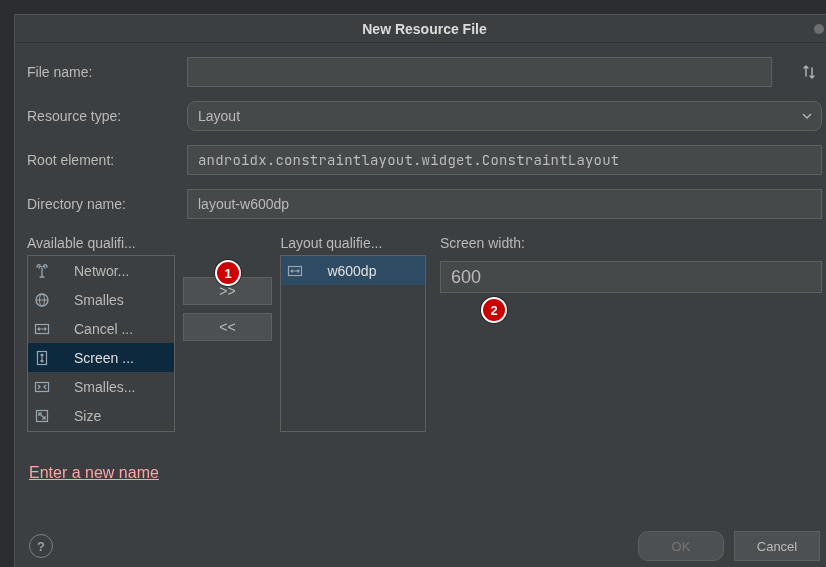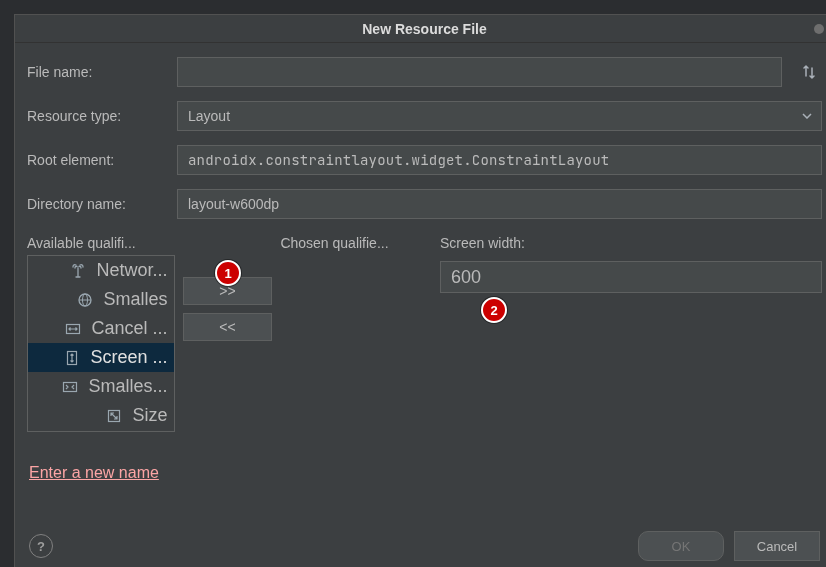--- a/index.html
+++ b/index.html
@@ -45,21 +45,21 @@
   .content {
     padding: 14px 12px 4px 12px;
     flex: 1;
     display: flex;
     flex-direction: column;
     gap: 14px;
   }
   .row {
     display: flex;
     align-items: center;
-    gap: 14px;
+    gap: 24px;
   }
   .label {
     width: 136px;
     color: #bababa;
     font-size: 14px;
   }
   .input, .select {
     flex: 1;
     height: 30px;
     background: #45494a;
@@ -116,28 +116,27 @@
     height: 177px;
     overflow: hidden;
   }
   .avail { width: 148px; }
   .center-col { width: 90px; padding-top: 42px; gap: 8px; }
   .chosen { width: 146px; }
   .right-col { flex: 1; padding-left: 6px; }
   .list-item {
     display: flex;
     align-items: center;
-    gap: 11px;
+    gap: 24px;
     height: 29px;
     padding: 0 6px;
     color: #bababa;
-    font-size: 18px;
+    font-size: 14px;
     white-space: nowrap;
     overflow: hidden;
-    justify-content: flex-end;
   }
   .list-item.selected {
     background: #0d293e;
     color: #e0e0e0;
   }
   .list-item.chosen-sel {
     background: #2f4a63;
     color: #e0e0e0;
   }
   .ic {
@@ -236,21 +235,21 @@
       <div class="sort-btn">
         <svg width="14" height="16" viewBox="0 0 14 16">
           <path d="M4 2 L4 12 M2 4 L4 2 L6 4 M10 14 L10 4 M8 12 L10 14 L12 12" stroke="#a9b0b8" stroke-width="1.5" fill="none" stroke-linecap="round"></path>
         </svg>
       </div>
     </div>
 
     <div class="row">
       <div class="label">Resource type:</div>
       <div class="select-wrap">
-        <div class="input" style="display:flex;align-items:center;">Layout</div>
+        <div class="input" style="display:flex;align-items:center;border-radius:8px;">Layout</div>
         <svg class="select-caret" width="10" height="6" viewBox="0 0 10 6">
           <path d="M1 1 L5 5 L9 1" stroke="#a9b0b8" stroke-width="1.5" fill="none"></path>
         </svg>
       </div>
     </div>
 
     <div class="row">
       <div class="label">Root element:</div>
       <input class="input mono" value="androidx.constraintlayout.widget.ConstraintLayout" style="">
     </div>
@@ -321,21 +320,32 @@
             </div>
           </div>
       </div>
 
       <div class="col center-col">
         <div class="move-btn">&gt;&gt;</div>
         <div class="move-btn">&lt;&lt;</div>
       </div>
 
       <div class="col chosen">
-        <div class="col-title">Chosen qualifie...</div>
+        <div class="col-title">Layout qualifie...</div>
+        <div class="listbox" id="chosen-list">
+            <div class="list-item chosen-sel">
+              <span class="ic">
+                <svg width="16" height="16" viewBox="0 0 16 16">
+                  <rect x="1.5" y="3.5" width="13" height="9" stroke="#9aa7b0" stroke-width="1.2" fill="none"></rect>
+                  <path d="M4 8 L12 8 M5.5 6.5 L4 8 L5.5 9.5 M10.5 6.5 L12 8 L10.5 9.5" stroke="#9aa7b0" stroke-width="1.2" fill="none"></path>
+                </svg>
+              </span>
+              <span>w600dp</span>
+            </div>
+          </div>
       </div>
 
       <div class="col right-col">
         <div class="sw-label">Screen width:</div>
         <input class="sw-input" value="600" style="">
       </div>
 
       <div class="callout" style="left:188px; top:25px;">1</div>
       <div class="callout" style="left:454px; top:62px;">2</div>
 

